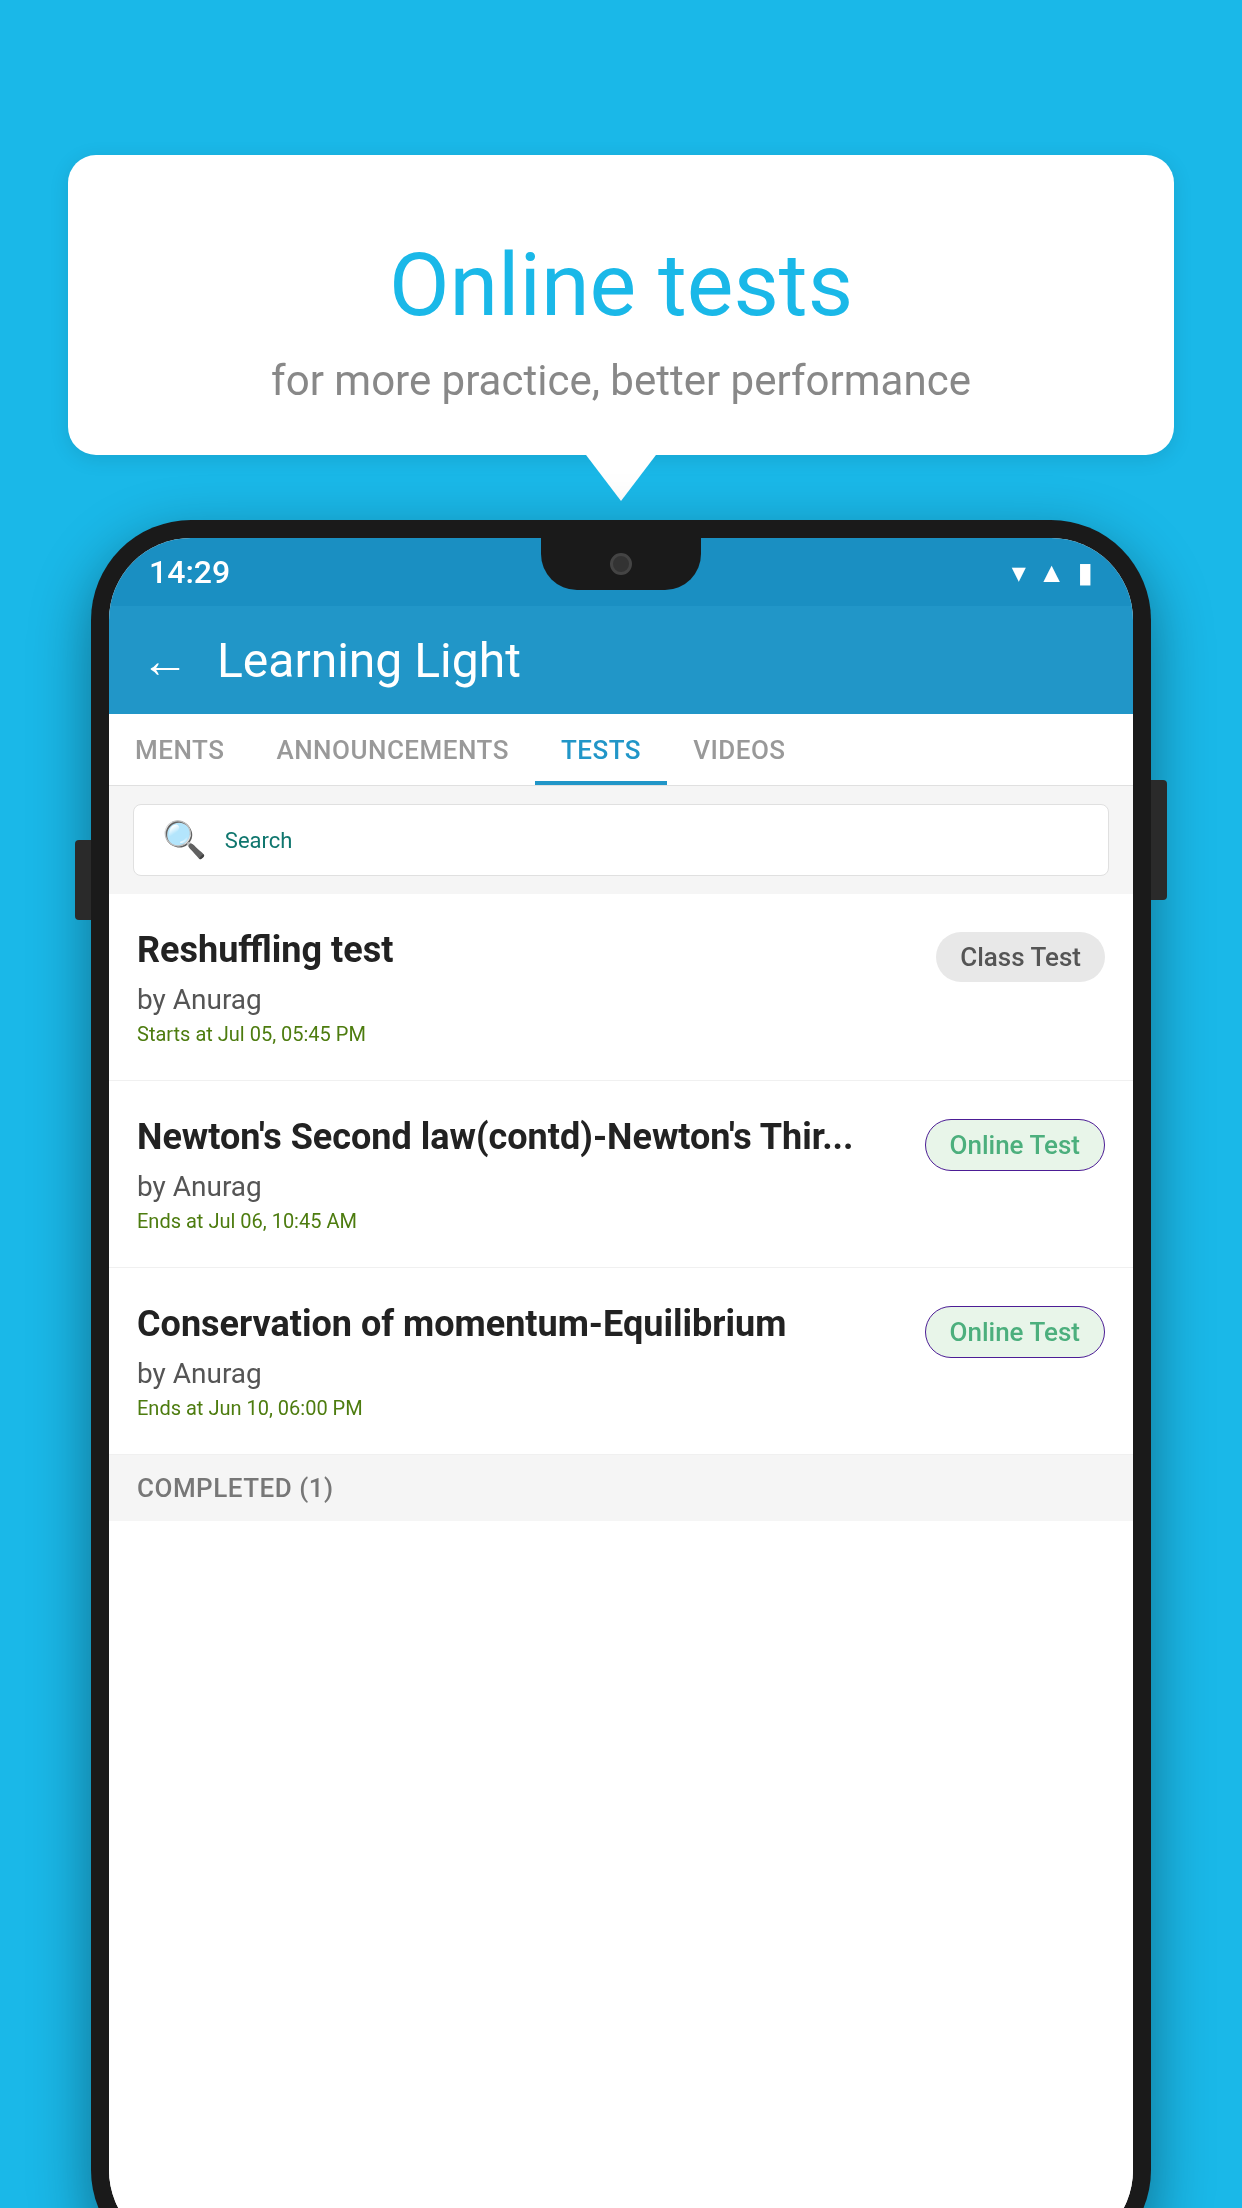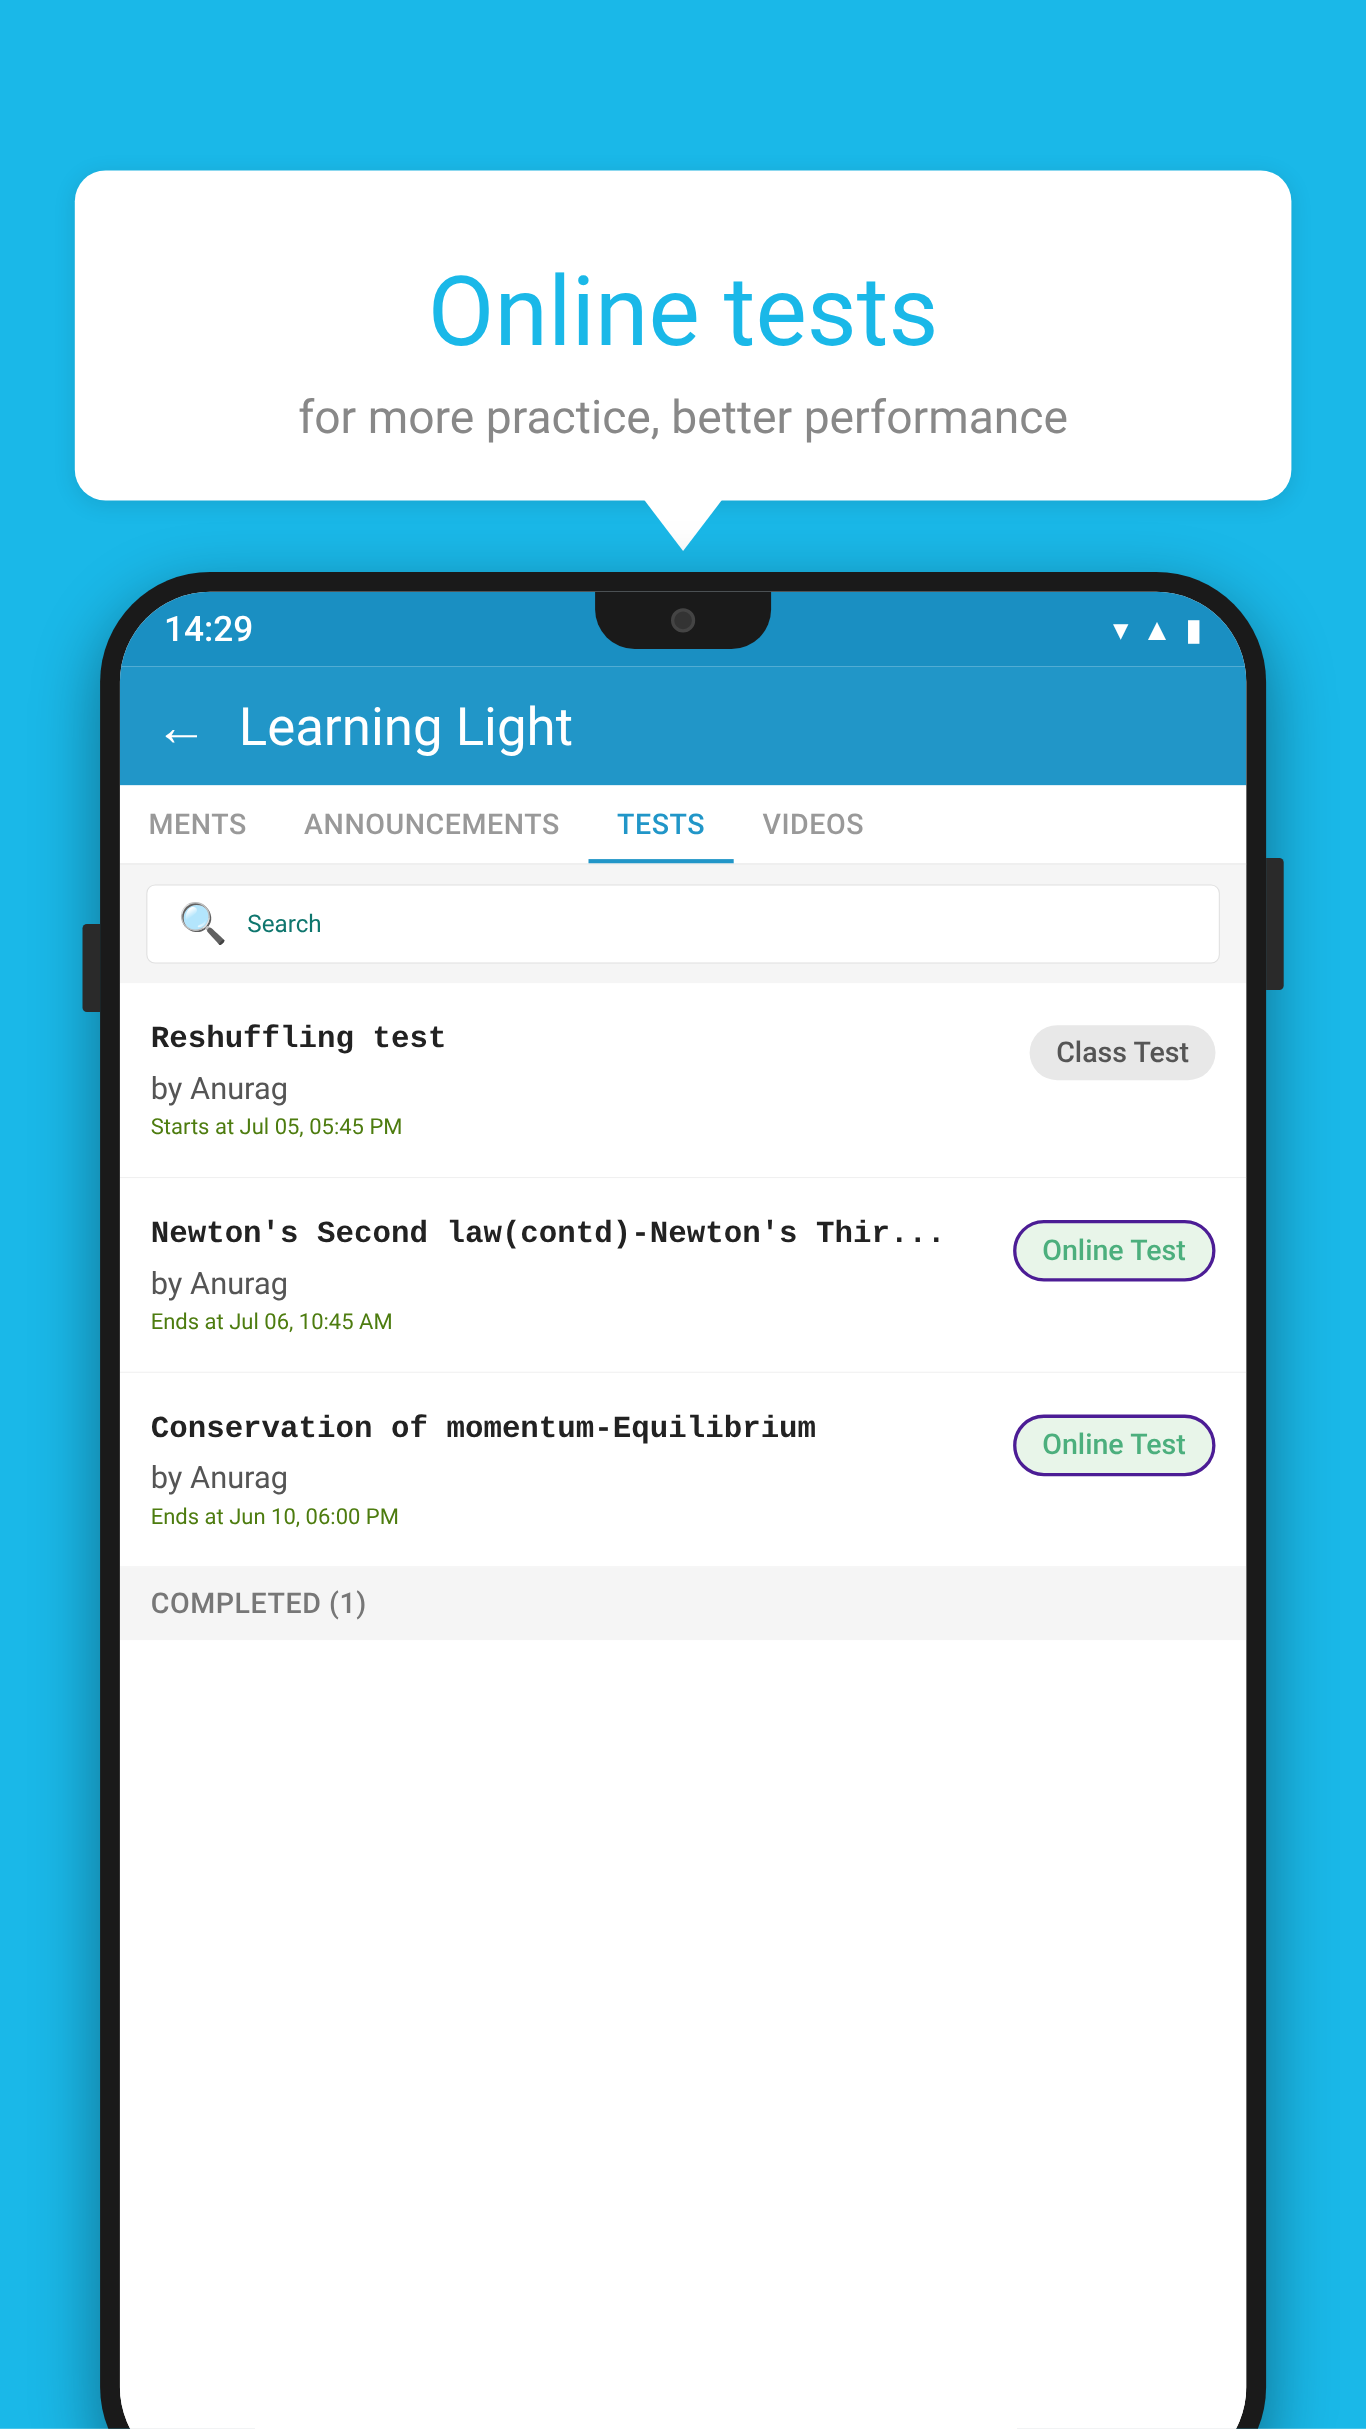--- a/index.html
+++ b/index.html
@@ -255,26 +255,25 @@
       align-items: flex-start;
       justify-content: space-between;
       border-bottom: 1px solid #f0f0f0;
       min-height: 160px;
     }
     .test-info {
       flex: 1;
       padding-right: 20px;
     }
     .test-name {
-      font-size: 28px;
+      font-size: 36px;
       font-weight: 700;
       color: #222;
       margin-bottom: 10px;
       line-height: 1.25;
-      font-family: Liberation Mono, monospace;
     }
     .test-author {
       font-size: 28px;
       color: #555;
       margin-bottom: 6px;
     }
     .test-time {
       font-size: 20px;
       color: #4d7c0f;
     }
@@ -287,21 +286,21 @@
       margin-top: 4px;
       flex-shrink: 0;
     }
     .badge-class {
       background: #e8e8e8;
       color: #555;
     }
     .badge-online {
       background: #e8f5e9;
       color: #4caf7d;
-      border: 3px solid #4c1d95;
+      border: 1px solid #4c1d95;
     }
 
     
     .completed-header {
       background: #f5f5f5;
       padding: 18px 28px;
       font-size: 26px;
       color: #777;
       font-weight: 500;
       letter-spacing: 0.5px;

